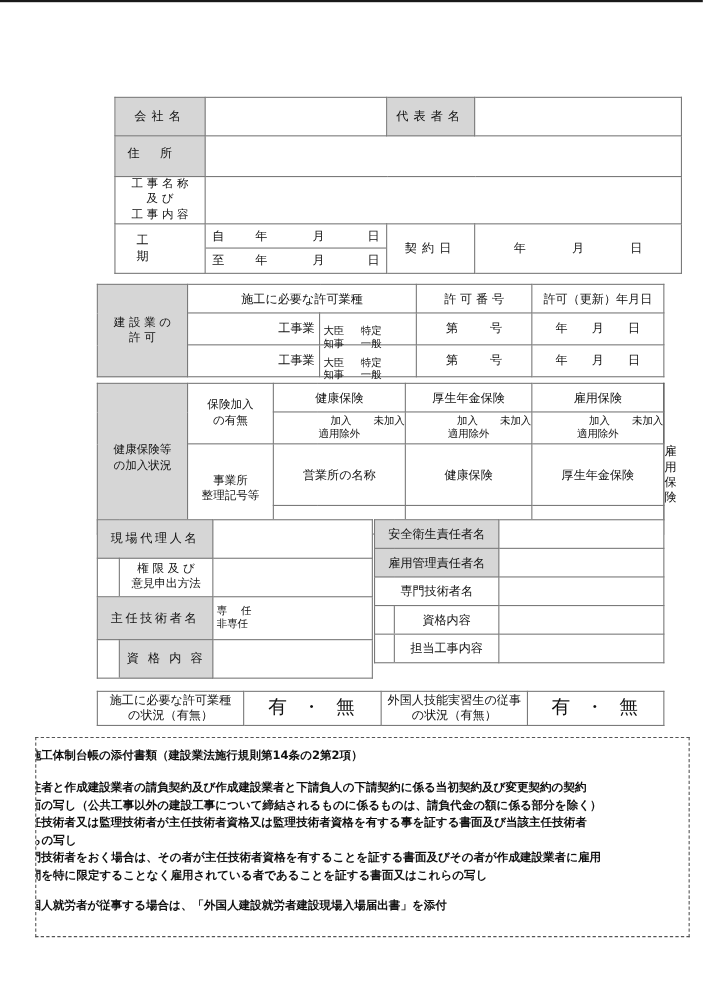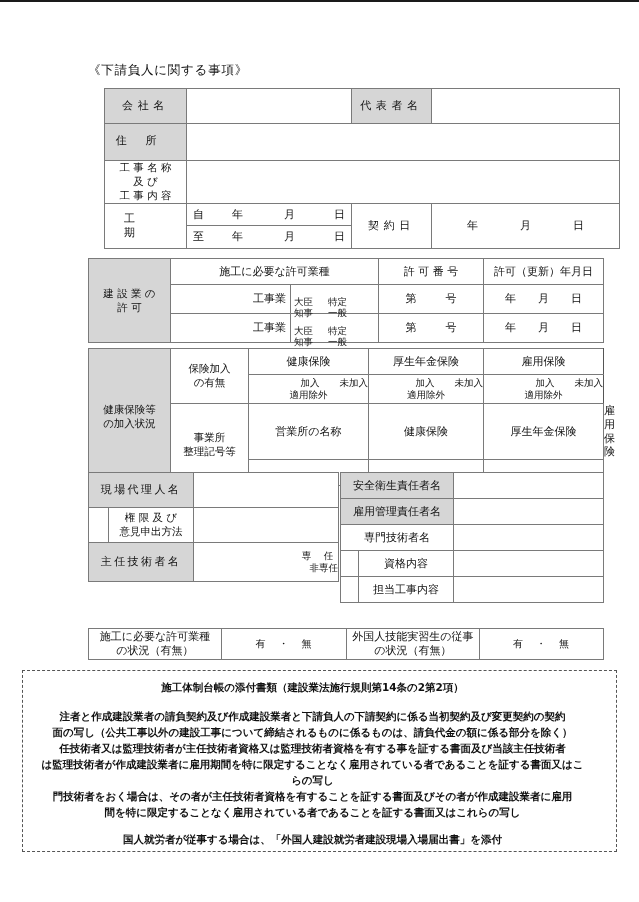--- a/index.html
+++ b/index.html
@@ -118,30 +118,30 @@
     display: flex;
     align-items: center;
     justify-content: space-around;
     height: 100%;
     font-size: 11px;
     padding: 0 14px;
     box-sizing: border-box;
   }
 
   .senin {
-    text-align: right;
+    text-align: left;
     font-size: 9.5px;
     line-height: 1.22;
     padding-left: 3px;
   }
   .senin span { display: block; white-space: nowrap; }
   .senin .a { letter-spacing: 0.5em; }
 
   .arunashi {
-    font-size: 10px;
+    font-size: 17px;
     letter-spacing: 0.1em;
   }
   .arunashi i { font-style: normal; margin: 0 12px; }
 
   .wrap2 {
     font-size: 10px;
     line-height: 1.3;
     text-align: left;
     padding: 2px 3px;
   }
@@ -150,29 +150,28 @@
   .multiline3 {
     font-size: 10.5px;
     line-height: 1.32;
     text-align: center;
   }
   .multiline3 span { display: block; white-space: nowrap; }
 
   
   #footnote {
     position: absolute;
-    left: 22px;
+    left: 32px;
     top: 668px;
     width: 595px;
     height: 182px;
     border: 1px dashed #555;
     box-sizing: border-box;
     overflow: hidden;
     background: #ffffff;
-    text-align: center;
   }
   .fn-inner {
     
     margin-left: -14px;
     padding: 9px 8px 0 8px;
   }
   .fn-line {
     font-size: 10.5px;
     line-height: 1.52;
     white-space: nowrap;
@@ -180,21 +179,20 @@
     font-weight: bold;
   }
   .fn-head { margin-bottom: 13px; font-weight: bold; }
   .fn-gap  { height: 11px; }
 </style>
 </head>
 <body>
 
 <div class="page">
 
-  <div class="title">《下請負人に関する事項》</div>
 
   <div class="blk" id="block-basic">
     <table class="tbl outer" style="width:515px;">
       <colgroup>
         <col style="width:82px">
           <col style="width:165px">
         <col style="width:80px">
           <col style="width:188px">
       </colgroup>
       <tbody>
@@ -446,20 +444,25 @@
         </tr>
         <tr>
           <td class="shade lbl" colspan="2" style="height:38px;letter-spacing:0.22em">主任技術者名</td>
           <td style="padding:0">
             <div class="senin">
               <span class="a">専 任</span>
               <span>非専任</span>
             </div>
           </td>
         </tr>
+        <tr>
+          <td style="border-right:none"></td>
+          <td class="shade lbl" style="height:34px;letter-spacing:0.22em">資 格 内 容</td>
+          <td></td>
+        </tr>
       </tbody>
     </table>
   </div>
 
   <div class="blk" id="block-staffR">
     <table class="tbl outer" style="width:263px;">
       <colgroup>
         <col style="width:18px">
           <col style="width:95px">
           <col style="width:150px">
@@ -523,21 +526,20 @@
       </tbody>
     </table>
   </div>
 
   <div id="footnote">
     <div class="fn-inner">
       <div class="fn-line fn-head">施工体制台帳の添付書類（建設業法施行規則第14条の2第2項）</div>
       <div class="fn-line">注者と作成建設業者の請負契約及び作成建設業者と下請負人の下請契約に係る当初契約及び変更契約の契約</div>
       <div class="fn-line">面の写し（公共工事以外の建設工事について締結されるものに係るものは、請負代金の額に係る部分を除く）</div>
       <div class="fn-line">任技術者又は監理技術者が主任技術者資格又は監理技術者資格を有する事を証する書面及び当該主任技術者</div>
-      <div class="fn-line">は監理技術者が作成建設業者に雇用期間を特に限定することなく雇用されている者であることを証する書面又はこ</div>
       <div class="fn-line">らの写し</div>
       <div class="fn-line">門技術者をおく場合は、その者が主任技術者資格を有することを証する書面及びその者が作成建設業者に雇用</div>
       <div class="fn-line">間を特に限定することなく雇用されている者であることを証する書面又はこれらの写し</div>
       <div class="fn-gap"></div>
       <div class="fn-line">国人就労者が従事する場合は、「外国人建設就労者建設現場入場届出書」を添付</div>
     </div>
   </div>
 
 </div>
 

